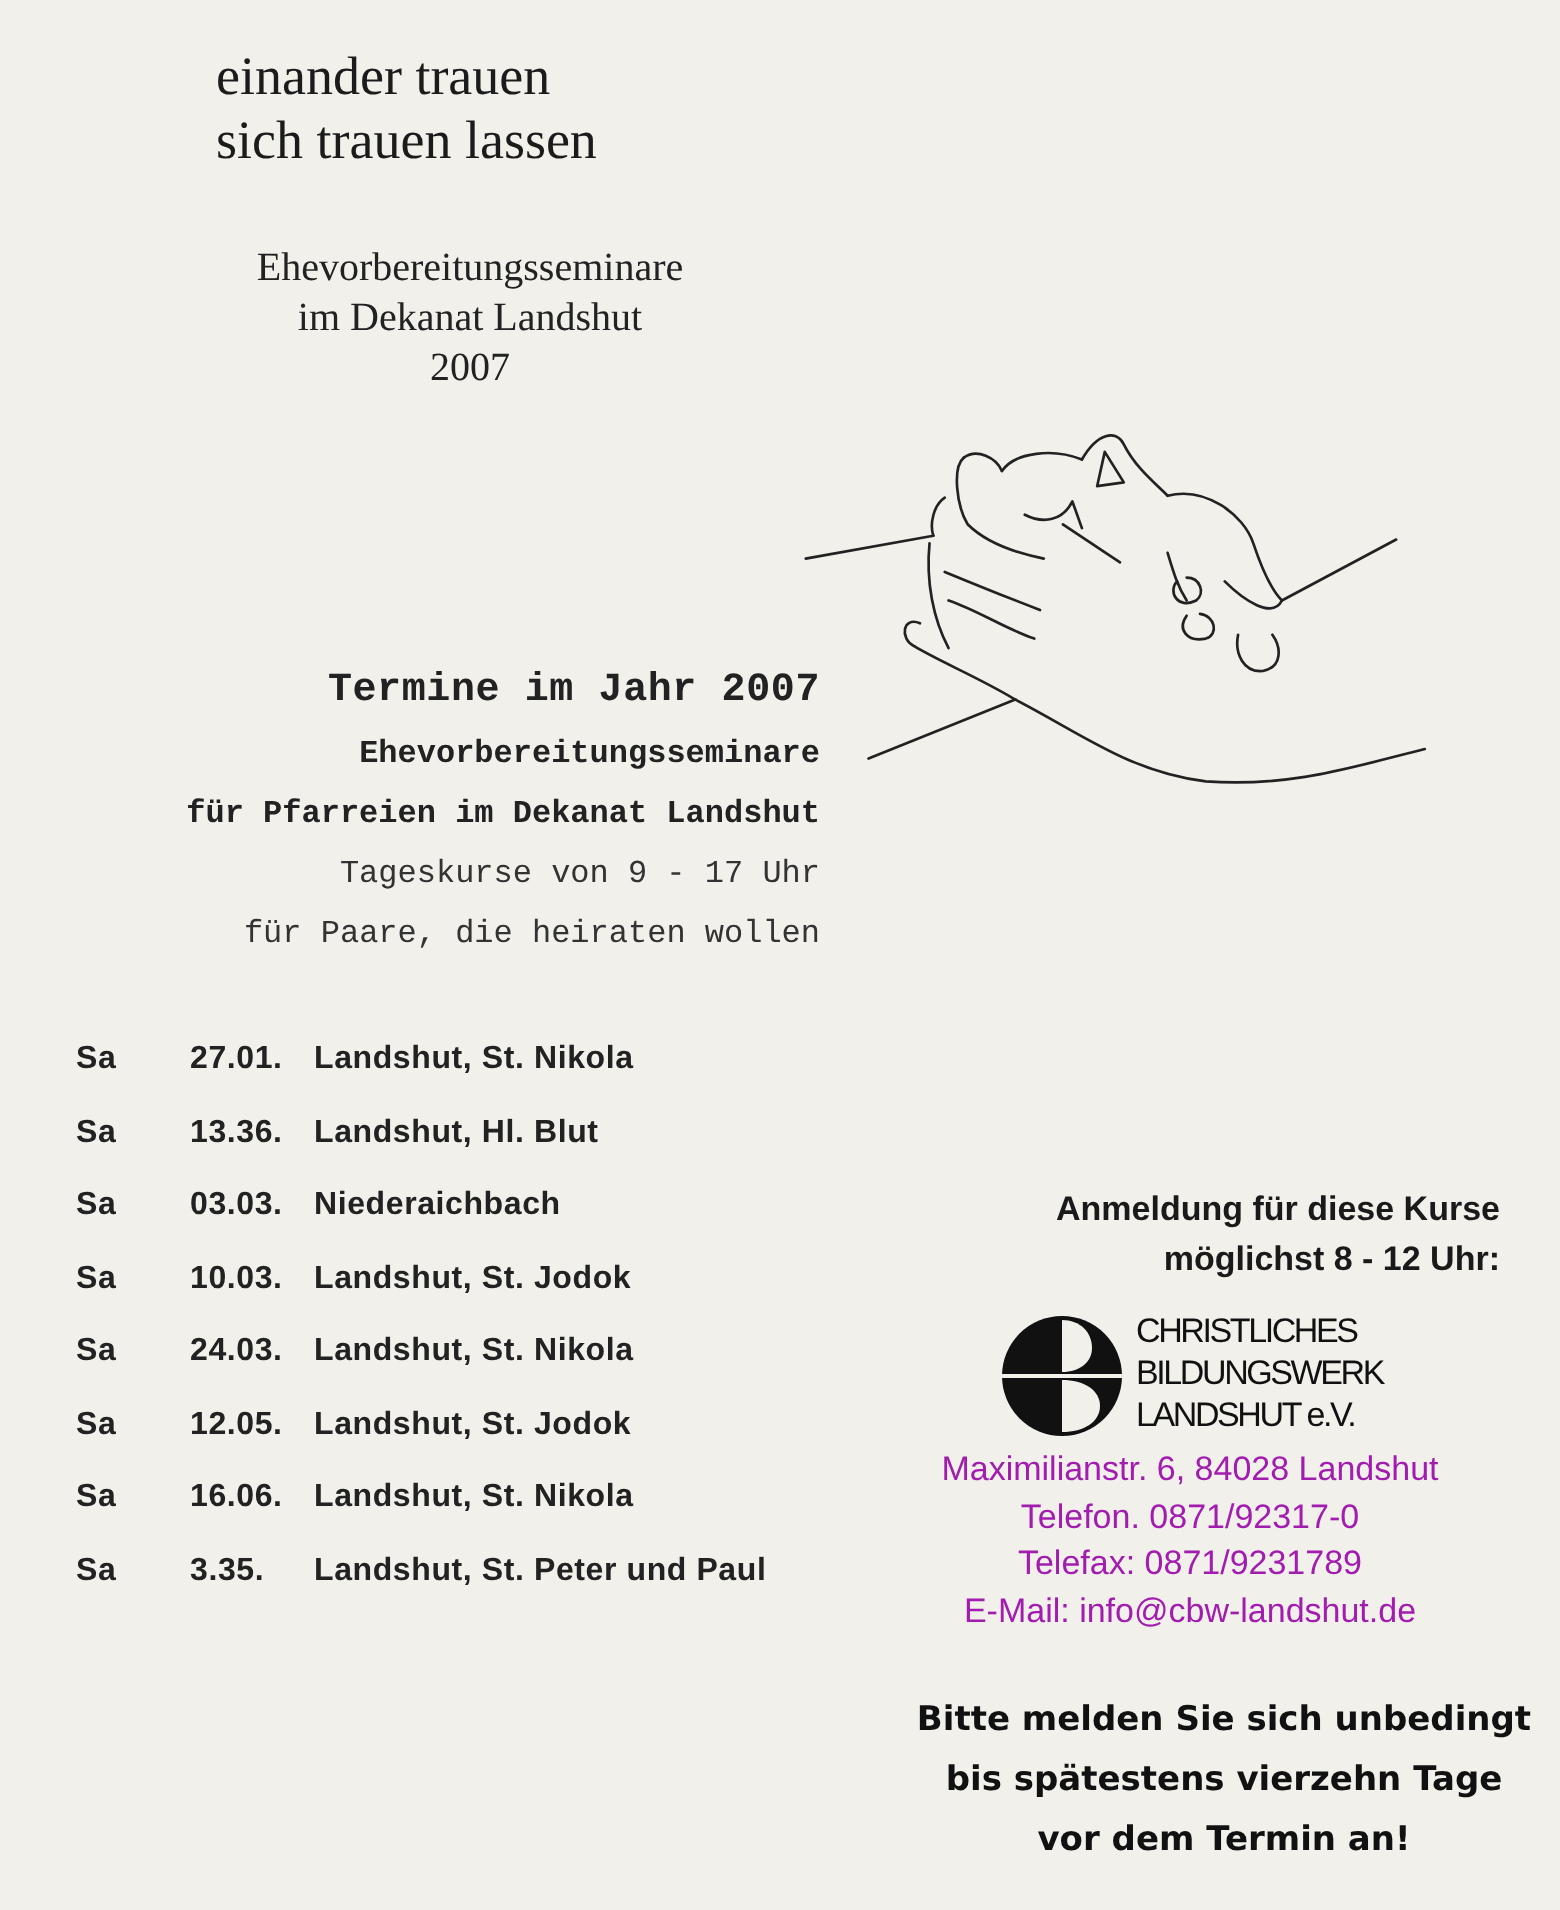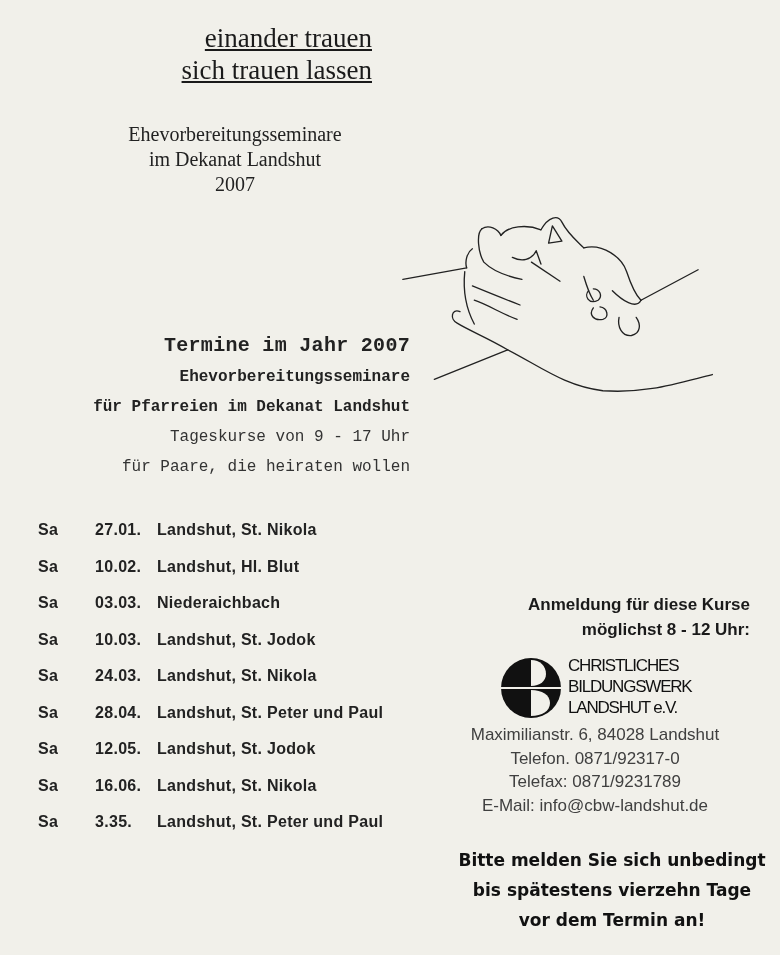--- a/index.html
+++ b/index.html
@@ -4,23 +4,22 @@
   <style>
     html, body { margin:0; padding:0; }
     body {
       width:780px; height:955px; overflow:hidden;
       background:#f1f0ea;
       position:relative;
       color:#1a1a1a;
     }
 
     #title-block {
-      position:absolute; left:82px; top:22px; width:290px;
-      text-align:right;
-      text-decoration:underline;
+      position:absolute; left:108px; top:22px; width:290px;
+      text-align:left;
     }
     #title-block .t1 { font-family:"Liberation Serif", serif; font-size:27px; line-height:32px; color:#1b1b1b; }
     #subtitle-block {
       position:absolute; left:80px; top:122px; width:310px; text-align:center;
       font-family:"Liberation Serif", serif; font-size:20px; line-height:25px; color:#222;
     }
 
     #hands { position:absolute; left:390px; top:205px; width:340px; height:200px; }
 
     #termine {
@@ -48,21 +47,21 @@
 
     #logo { position:absolute; left:500px; top:655px; width:210px; height:66px;text-decoration:underline; }
     #logo .mark { position:absolute; left:0; top:2px; width:62px; height:62px; }
     #logo .text {
       position:absolute; left:68px; top:0; font-family:"Liberation Sans", sans-serif;
       font-size:17px; line-height:21px; letter-spacing:-1.2px; color:#111; font-weight:normal;
     }
 
     #contact {
       position:absolute; left:430px; top:723px; width:330px; text-align:center;
-      font-family:"Liberation Sans", sans-serif; font-size:17px; line-height:23.5px; color:#404040;
+      font-family:"Liberation Sans", sans-serif; font-size:17px; line-height:23.5px; color:#a21caf;
     }
 
     #notice {
       position:absolute; left:437px; top:845px; width:350px; text-align:center;
       font-family:"DejaVu Sans", sans-serif; font-weight:bold; font-size:17px; line-height:30px; color:#111;
     }
   </style>
 </head>
 <body>
 
@@ -110,25 +109,24 @@
 <div id="termine">
   <div class="h">Termine im Jahr 2007</div>
   <div class="l b">Ehevorbereitungsseminare</div>
   <div class="l b">für Pfarreien im Dekanat Landshut</div>
   <div class="l lt">Tageskurse von 9 - 17 Uhr</div>
   <div class="l lt">für Paare, die heiraten wollen</div>
 </div>
 
 <div id="dates">
   <div class="date-row"><span class="day">Sa</span><span class="date">27.01.</span><span>Landshut, St. Nikola</span></div>
-  <div class="date-row"><span class="day">Sa</span><span class="date">10.02.</span><span>Landshut, Hl. Blut</span></div>
+  <div class="date-row"><span class="day">Sa</span><span class="date">13.36.</span><span>Landshut, Hl. Blut</span></div>
   <div class="date-row"><span class="day">Sa</span><span class="date">03.03.</span><span>Niederaichbach</span></div>
   <div class="date-row"><span class="day">Sa</span><span class="date">10.03.</span><span>Landshut, St. Jodok</span></div>
   <div class="date-row"><span class="day">Sa</span><span class="date">24.03.</span><span>Landshut, St. Nikola</span></div>
-  <div class="date-row"><span class="day">Sa</span><span class="date">28.04.</span><span>Landshut, St. Peter und Paul</span></div>
   <div class="date-row"><span class="day">Sa</span><span class="date">12.05.</span><span>Landshut, St. Jodok</span></div>
   <div class="date-row"><span class="day">Sa</span><span class="date">16.06.</span><span>Landshut, St. Nikola</span></div>
   <div class="date-row"><span class="day">Sa</span><span class="date">3.35.</span><span>Landshut, St. Peter und Paul</span></div>
 </div>
 
 <div id="anmeldung">
   <div>Anmeldung für diese Kurse</div>
   <div>möglichst 8 - 12 Uhr:</div>
 </div>
 

